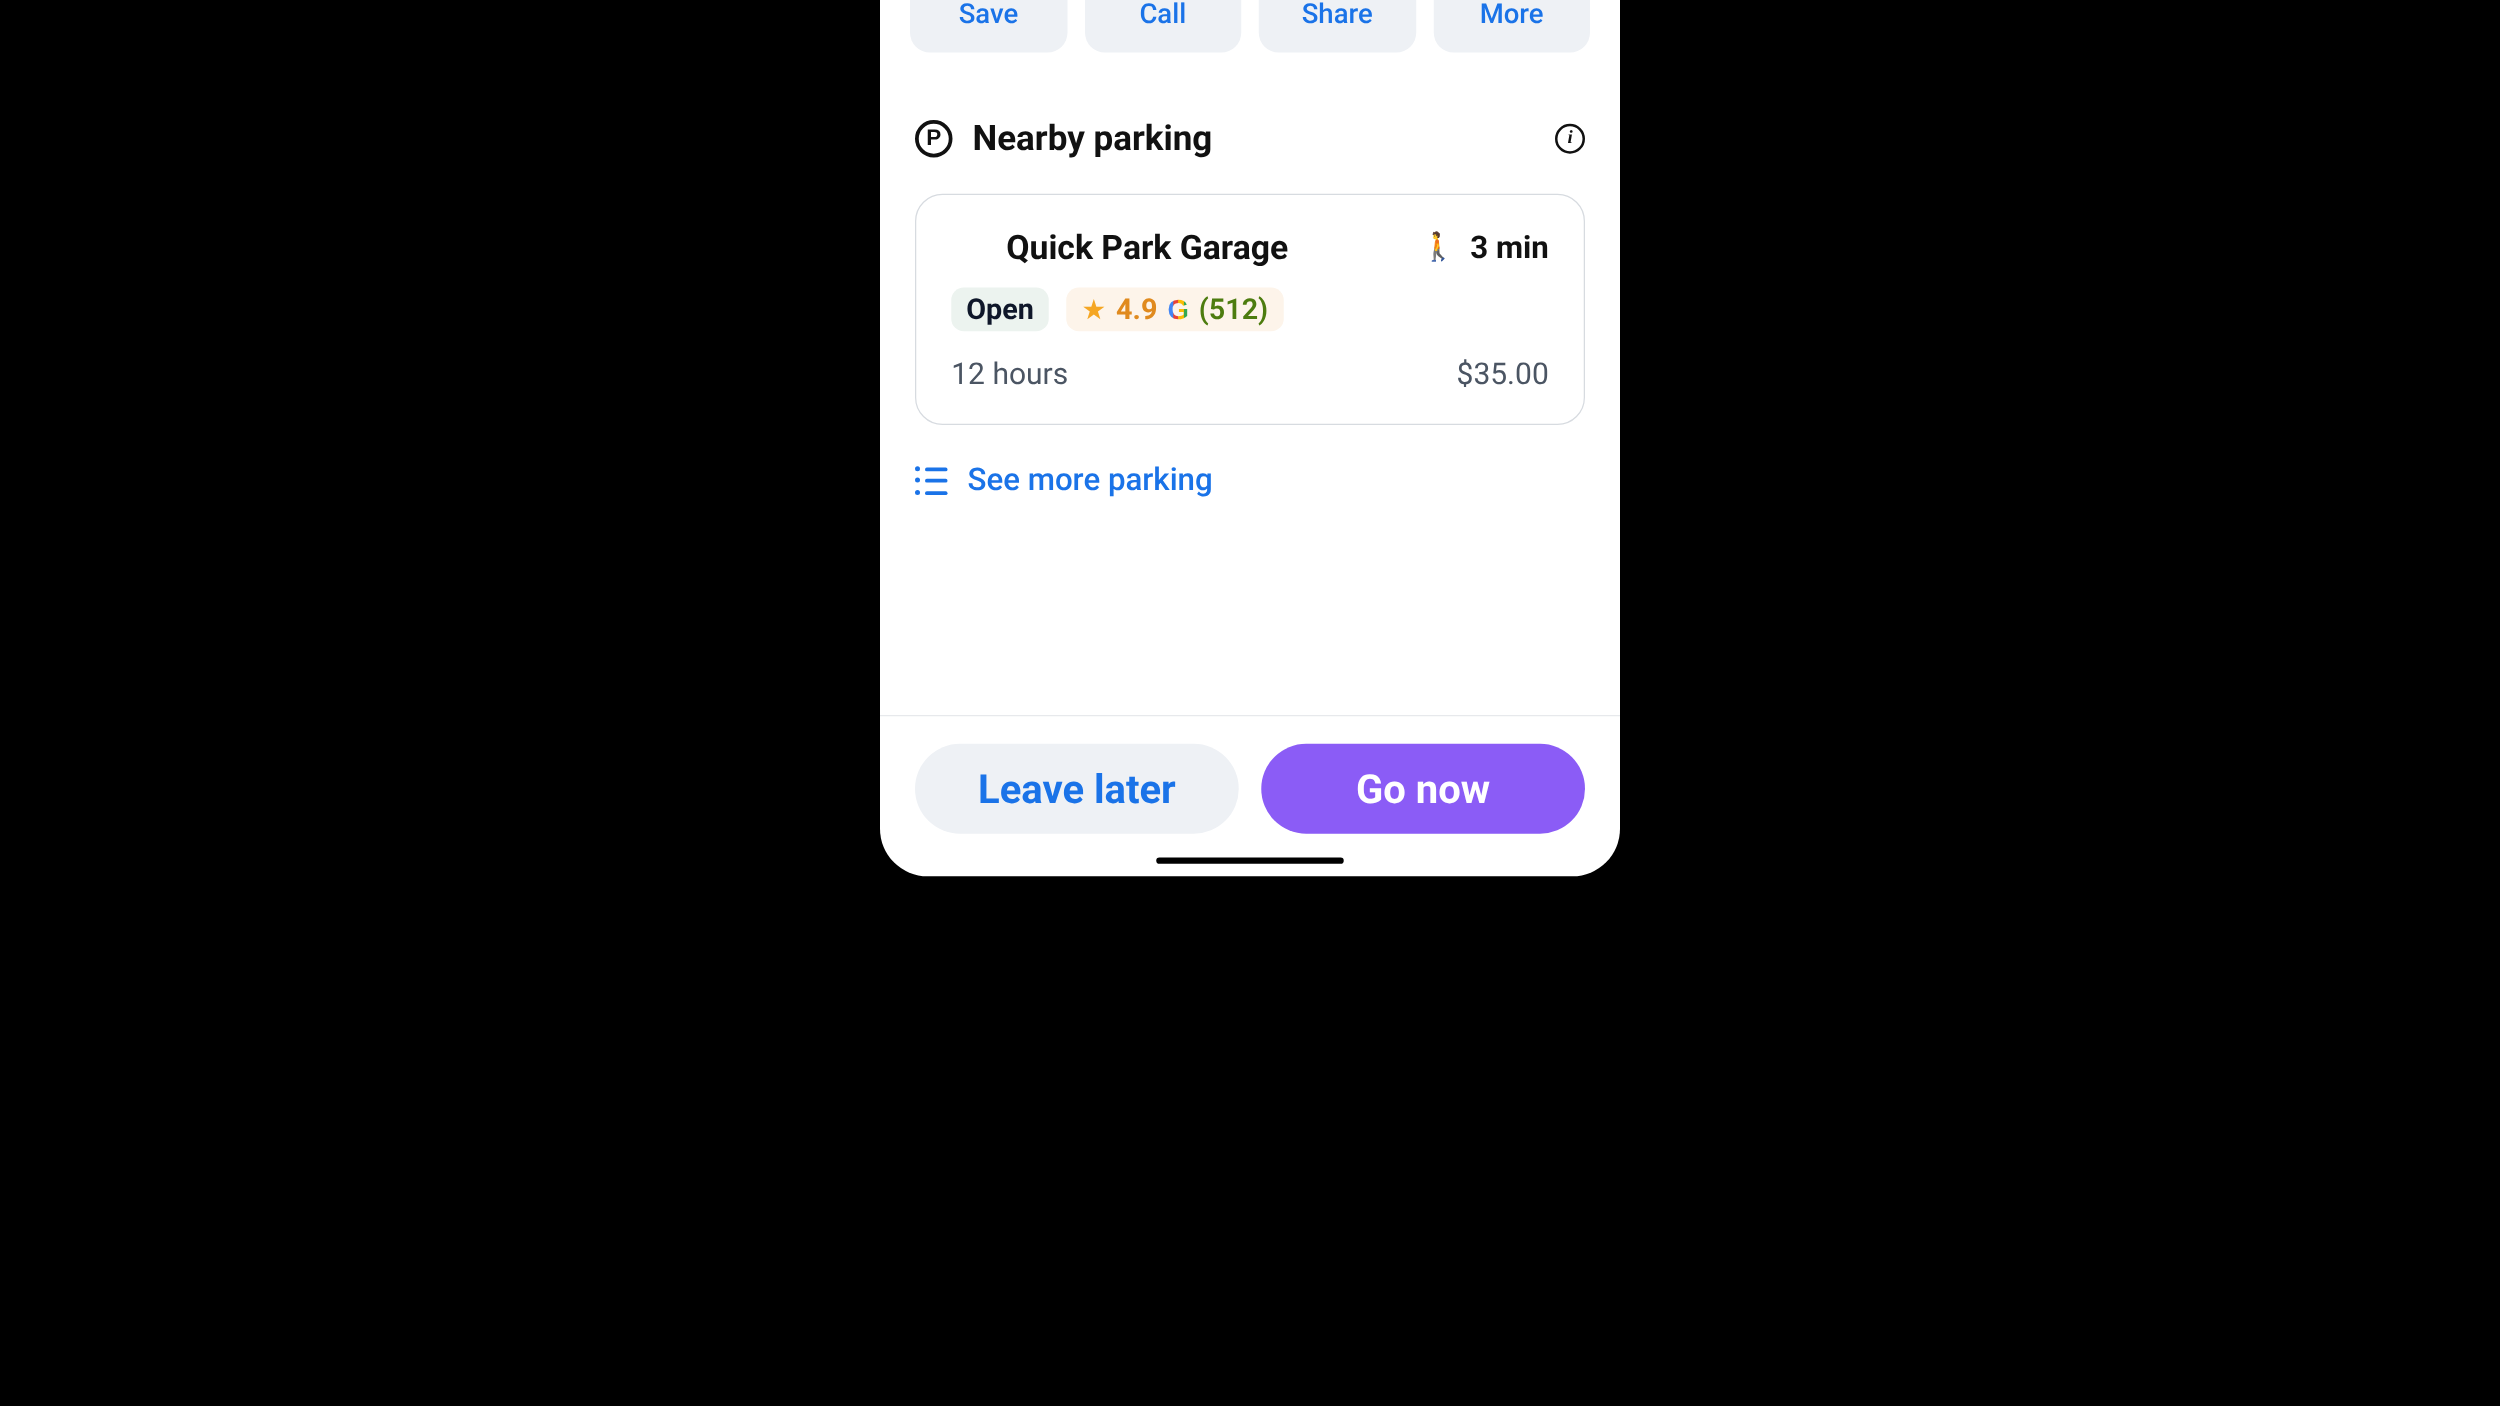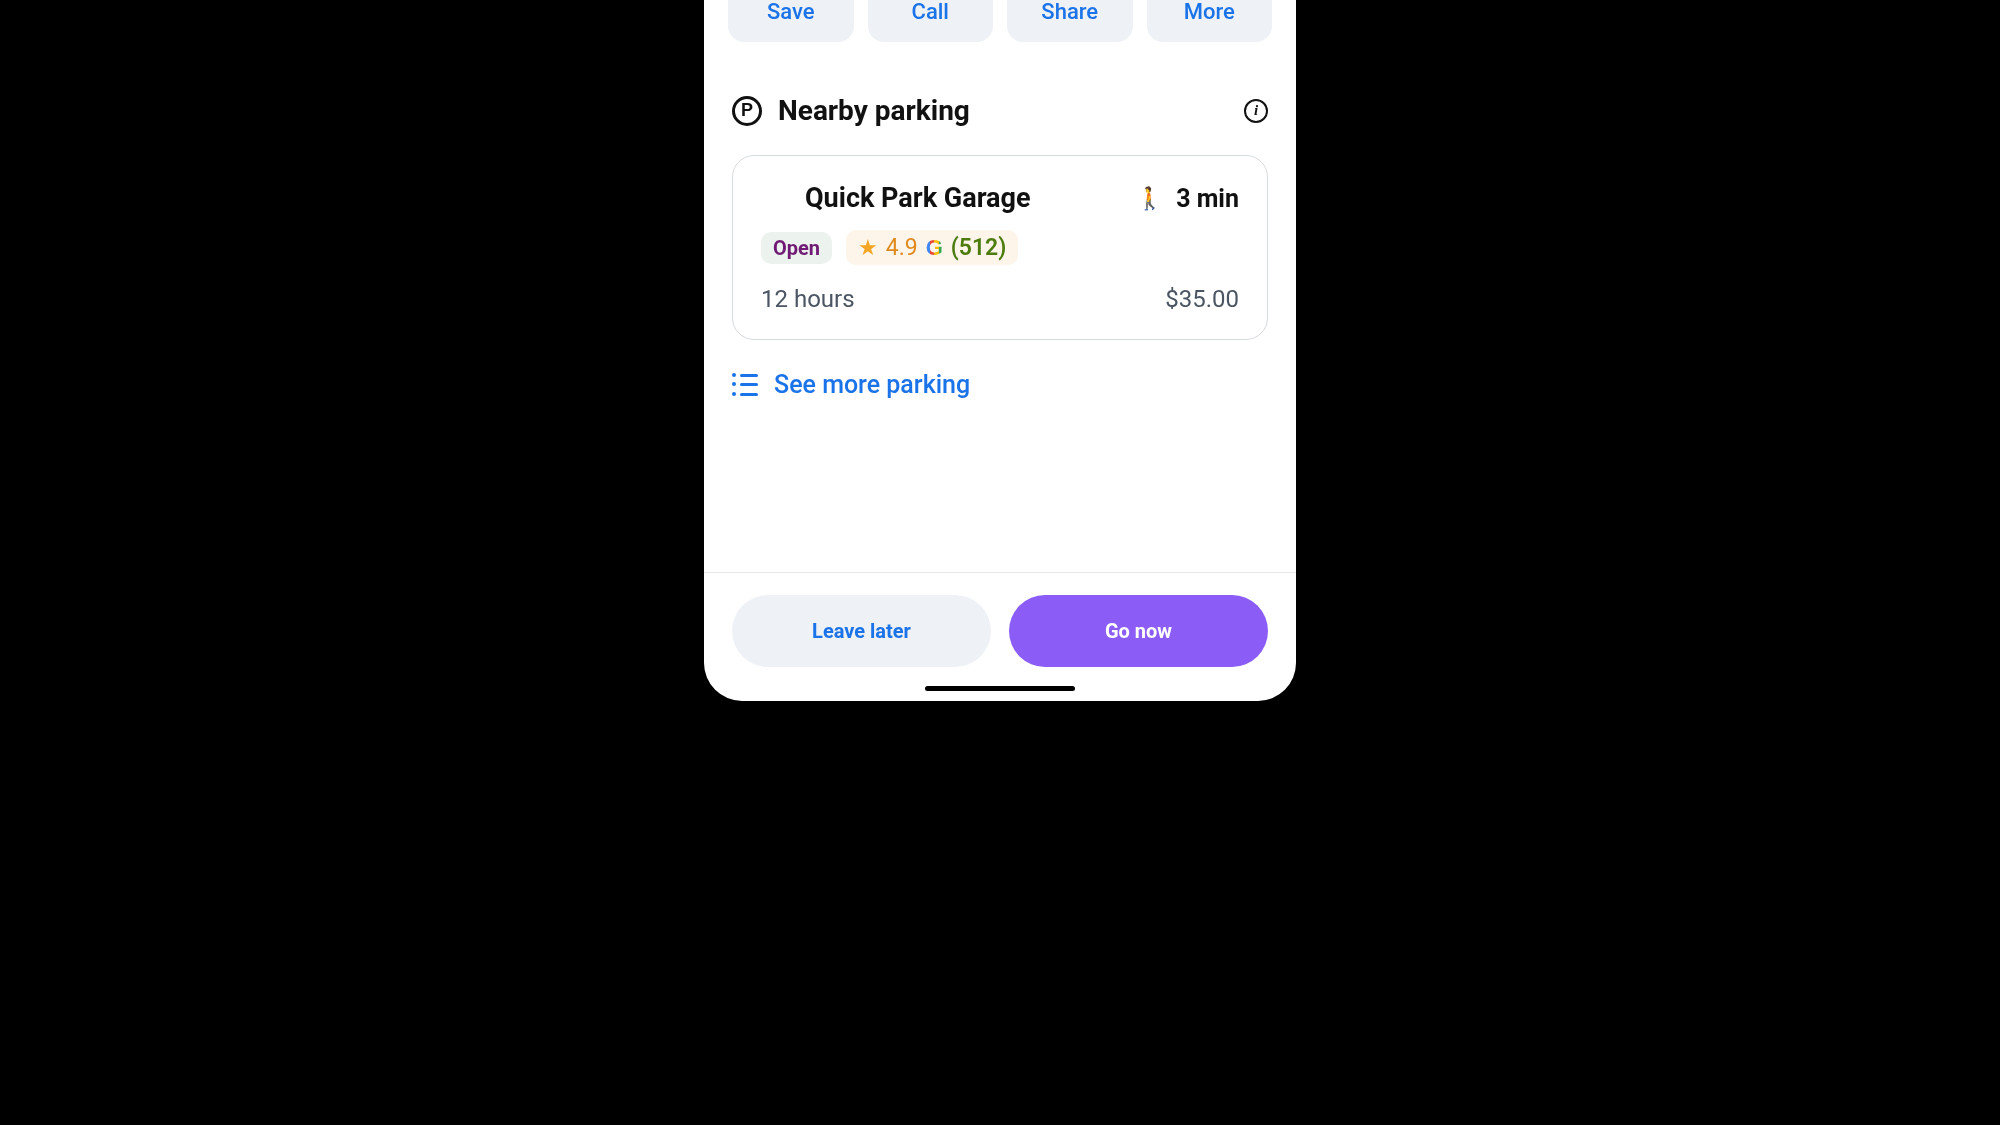--- a/index.html
+++ b/index.html
@@ -101,34 +101,34 @@
   }
   .walk-icon { font-size: 22px; color:#111; }
   .walk-time { font-size: 25px; font-weight:700; color:#111; }
 
   .badges {
     display:flex; align-items:center; gap:14px;
     margin-top: 16px;
   }
   .badge-open {
     background:#ecf3ef;
-    color:#701a75;
+    color:#0f172a;
     font-weight:700;
-    font-size: 20px;
+    font-size: 23px;
     padding: 4px 12px;
     border-radius: 10px;
   }
   .badge-rating {
     display:flex; align-items:center; gap:8px;
     background:#fdf4ea;
     padding: 4px 12px;
     border-radius: 10px;
   }
   .star { color:#f5a623; font-size:22px; }
-  .rating-val { color:#e08a1e; font-weight:400; font-size:23px; }
+  .rating-val { color:#e08a1e; font-weight:700; font-size:23px; }
   .g-icon {
     font-family: Arial, sans-serif;
     font-weight: 800; font-size: 22px;
     background: linear-gradient(90deg,#4285F4 0 25%,#EA4335 25% 50%,#FBBC05 50% 75%,#34A853 75% 100%);
     -webkit-background-clip: text;
     background-clip: text;
     color: transparent;
   }
   .review-count { color:#4d7c0f; font-weight:600; font-size:23px; }
 
@@ -170,21 +170,21 @@
   .bottom-bar {
     border-top:1px solid #e7e9ec;
     padding: 22px 28px 34px 28px;
     display:flex; gap:18px;
   }
   .btn {
     flex:1;
     height: 72px;
     border-radius: 40px;
     display:flex; align-items:center; justify-content:center;
-    font-size: 20px; font-weight:700;
+    font-size: 32px; font-weight:700;
   }
   .btn-secondary { background:#eef1f5; color:#1a73e8; }
   .btn-primary   { background:#8b5cf6; color:#fff;text-align:right; }
 
   .home-indicator {
     position:absolute; bottom:10px; left:50%; transform:translateX(-50%);
     width:150px; height:5px; background:#000; border-radius:3px;
   }
 </style>
 </head>

